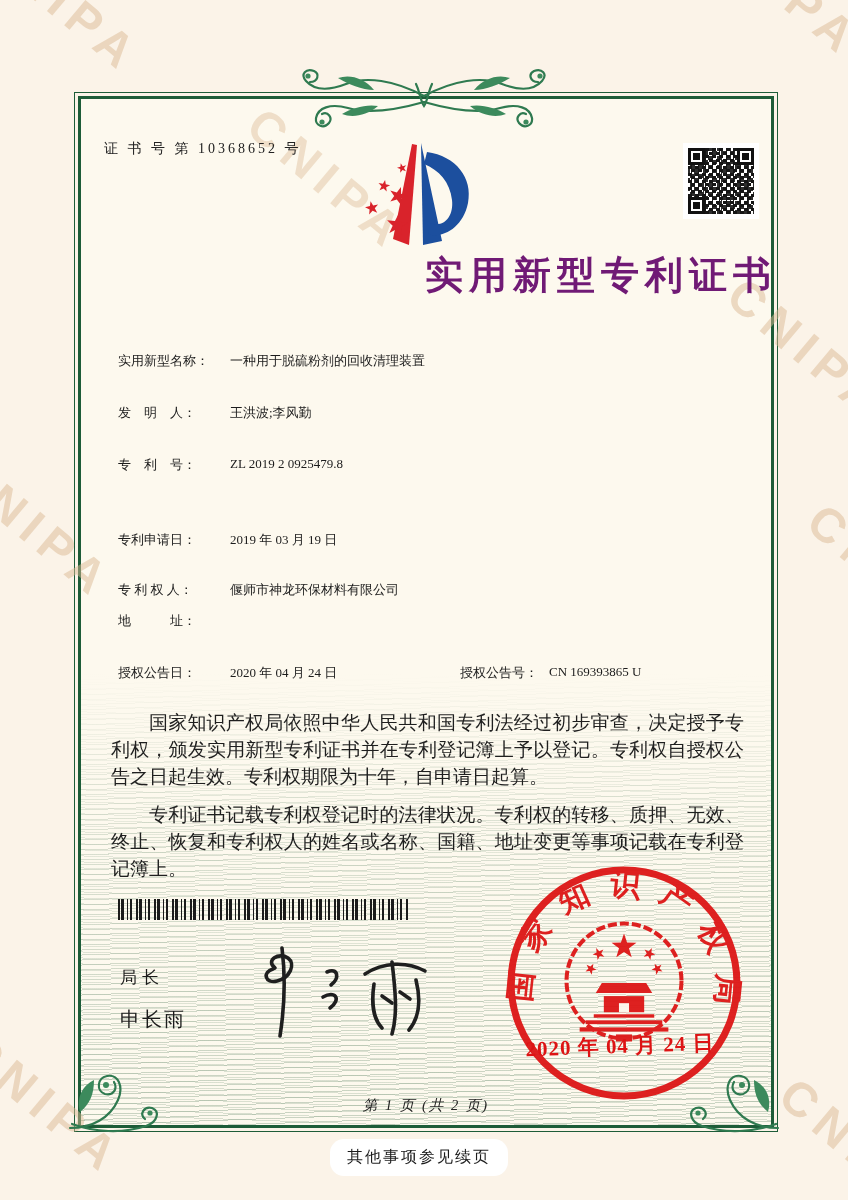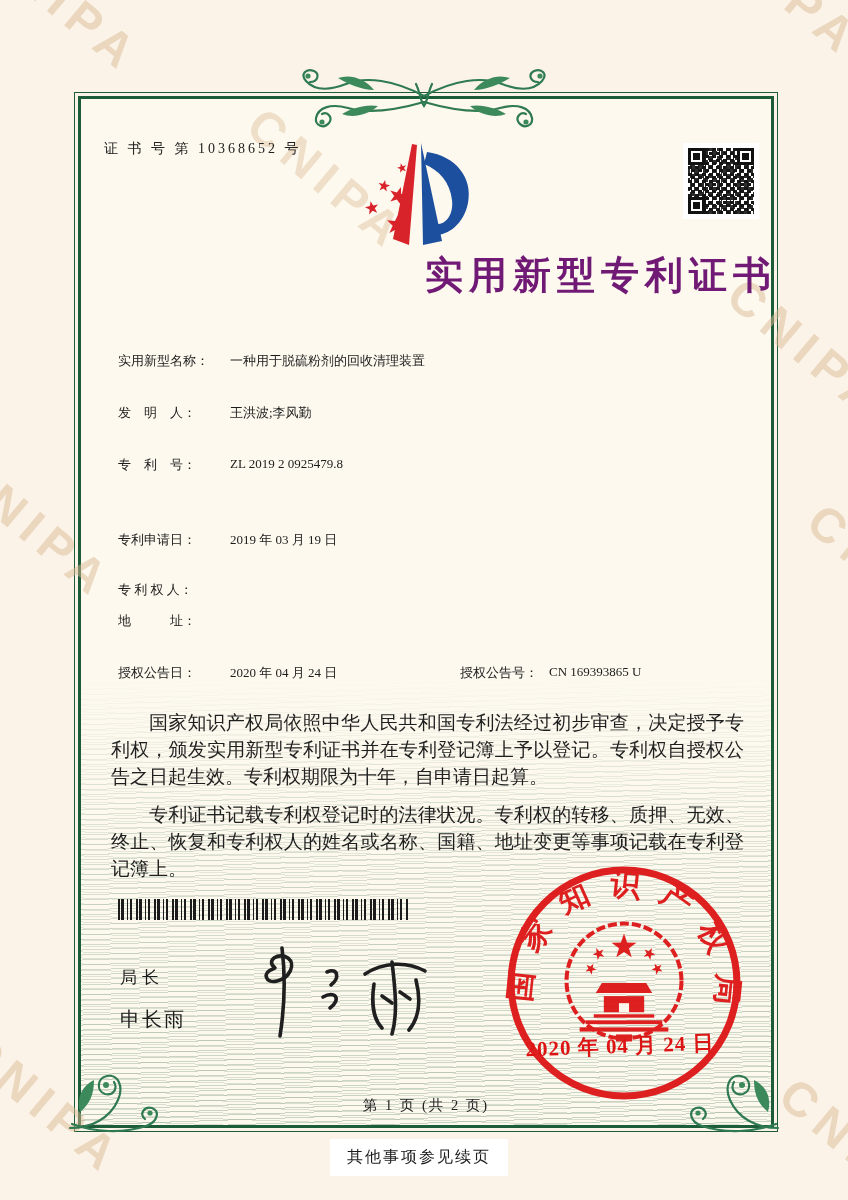--- a/index.html
+++ b/index.html
@@ -78,23 +78,23 @@
   .sig{fill:none;stroke:#1f1f1f;stroke-width:3.6;stroke-linecap:round;stroke-linejoin:round;}
 
   .seal{position:absolute;left:503px;top:862px;width:242px;height:242px;opacity:0.94;}
   .seal-red-s{fill:none;stroke:var(--seal-red,#dd1414);}
   .seal-red-f{fill:var(--seal-red,#dd1414);stroke:none;}
   .seal-text{fill:var(--seal-red,#dd1414);font-family:"Liberation Serif","DejaVu Serif",serif;font-weight:700;}
   .seal-date{position:absolute;left:512px;top:1032px;width:216px;text-align:center;
      color:var(--seal-red,#dd1414);font-size:21px;letter-spacing:1px;transform:rotate(-2deg);font-weight:600;}
 
   .page-info{position:absolute;left:75px;top:1096px;width:702px;text-align:center;
-     font-size:14.5px;letter-spacing:2px;color:#222;}
+     font-size:14.5px;letter-spacing:2px;color:#222;font-style:italic;}
   .note-box{position:absolute;left:330px;top:1139px;background:#fff;padding:8px 17px;
-     font-size:16px;letter-spacing:2px;color:#1c1c1c;white-space:nowrap;}
+     font-size:16px;letter-spacing:2px;color:#1c1c1c;white-space:nowrap;border-radius:14px;}
 </style>
 </head>
 <body>
 
 <div class="page">
 
   <div class="frame">
     <div class="frame-inner"></div>
   </div>
 
@@ -175,20 +175,21 @@
   <div class="row r3">
     <span class="lbl">专　利　号：</span>
     <span class="val">ZL 2019 2 0925479.8</span>
   </div>
   <div class="row r4">
     <span class="lbl">专利申请日：</span>
     <span class="val">2019 年 03 月 19 日</span>
   </div>
   <div class="row r5">
     <span class="lbl">专 利 权 人：</span>
+    <span class="val">偃师市神龙环保材料有限公司</span>
   </div>
   <div class="row r6">
     <span class="lbl">地　　　址：</span>
   </div>
   <div class="row r7">
     <span class="lbl">授权公告日：</span>
     <span class="val">2020 年 04 月 24 日</span>
     <span class="lbl2">授权公告号：</span>
     <span class="val2">CN 169393865 U</span>
   </div>

